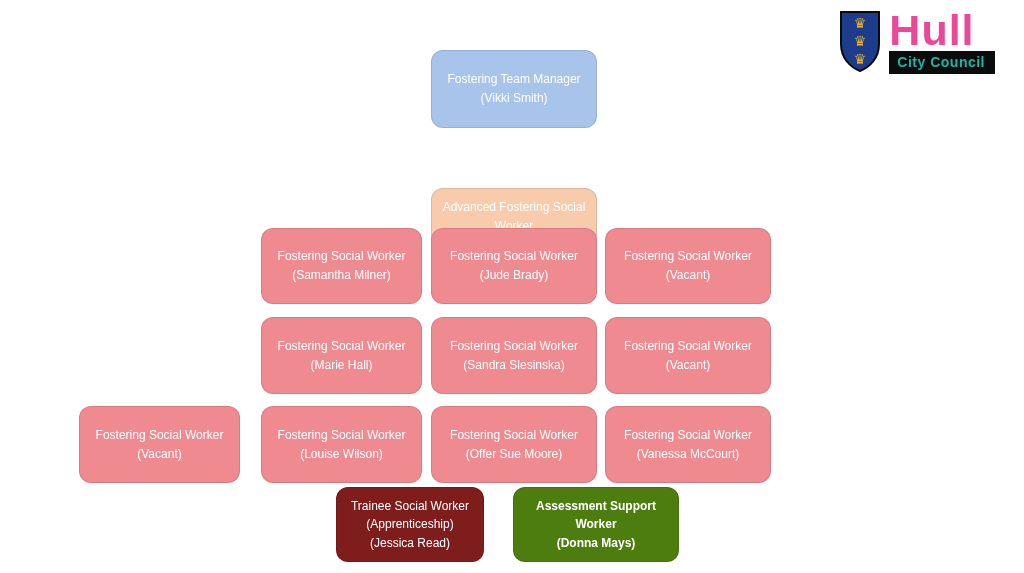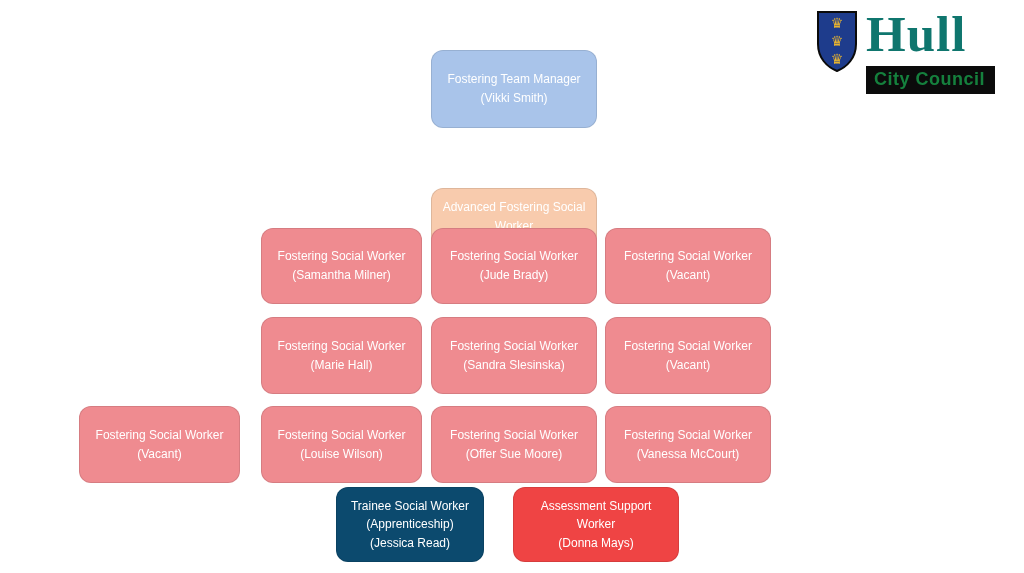--- a/index.html
+++ b/index.html
@@ -51,35 +51,35 @@
     position:absolute;
     top:10px;
     right:29px;
     display:flex;
     align-items:flex-start;
     gap:7px;
   }
   .logo-shield { width:44px; height:64px; display:block; }
   .logo-textcol { display:flex; flex-direction:column; align-items:flex-start; }
   .logo-name {
-    font-family:Liberation Serif, serif;
+    font-family:Liberation Sans, sans-serif;
     font-weight:bold;
-    font-size:51px;
+    font-size:43px;
     line-height:0.95;
-    color:#0f766e;
+    color:#ec4899;
     letter-spacing:1px;
   }
   .logo-sub {
     background:#0b0b0b;
-    color:#15803d;
-    font-size:18px;
+    color:#14b8a6;
+    font-size:14px;
     font-weight:bold;
     letter-spacing:0.5px;
     padding:3px 10px 4px 8px;
-    margin-top:8px;
+    margin-top:0;
     white-space:nowrap;
   }
 </style>
 </head>
 <body>
 
 <div class="slide">
 
 
   <div class="logo">
@@ -125,21 +125,21 @@
 
   <div class="node" style="left: 261px; top: 406px; width: 161px; height: 77px; background-color: rgb(239, 139, 144);">Fostering Social Worker
 (Louise Wilson)</div>
 
   <div class="node" style="left: 431px; top: 406px; width: 166px; height: 77px; background-color: rgb(239, 139, 144);">Fostering Social Worker
 (Offer Sue Moore)</div>
 
   <div class="node" style="left: 605px; top: 406px; width: 166px; height: 77px; background-color: rgb(239, 139, 144);">Fostering Social Worker
 (Vanessa McCourt)</div>
 
-  <div class="node" style="left: 336px; top: 487px; width: 148px; height: 75px; background-color: #0c4a6e;">Trainee Social Worker
+  <div class="node" style="left: 336px; top: 487px; width: 148px; height: 75px; background-color: #7f1d1d;">Trainee Social Worker
 (Apprenticeship)
 (Jessica Read)</div>
 
-  <div class="node" style="left: 513px; top: 487px; width: 166px; height: 75px; background-color: #ef4444;">Assessment Support
+  <div class="node" style="left: 513px; top: 487px; width: 166px; height: 75px; background-color: #4d7c0f; font-weight: bold;">Assessment Support
 Worker
 (Donna Mays)</div>
 
 </div>
 
 </body></html>

